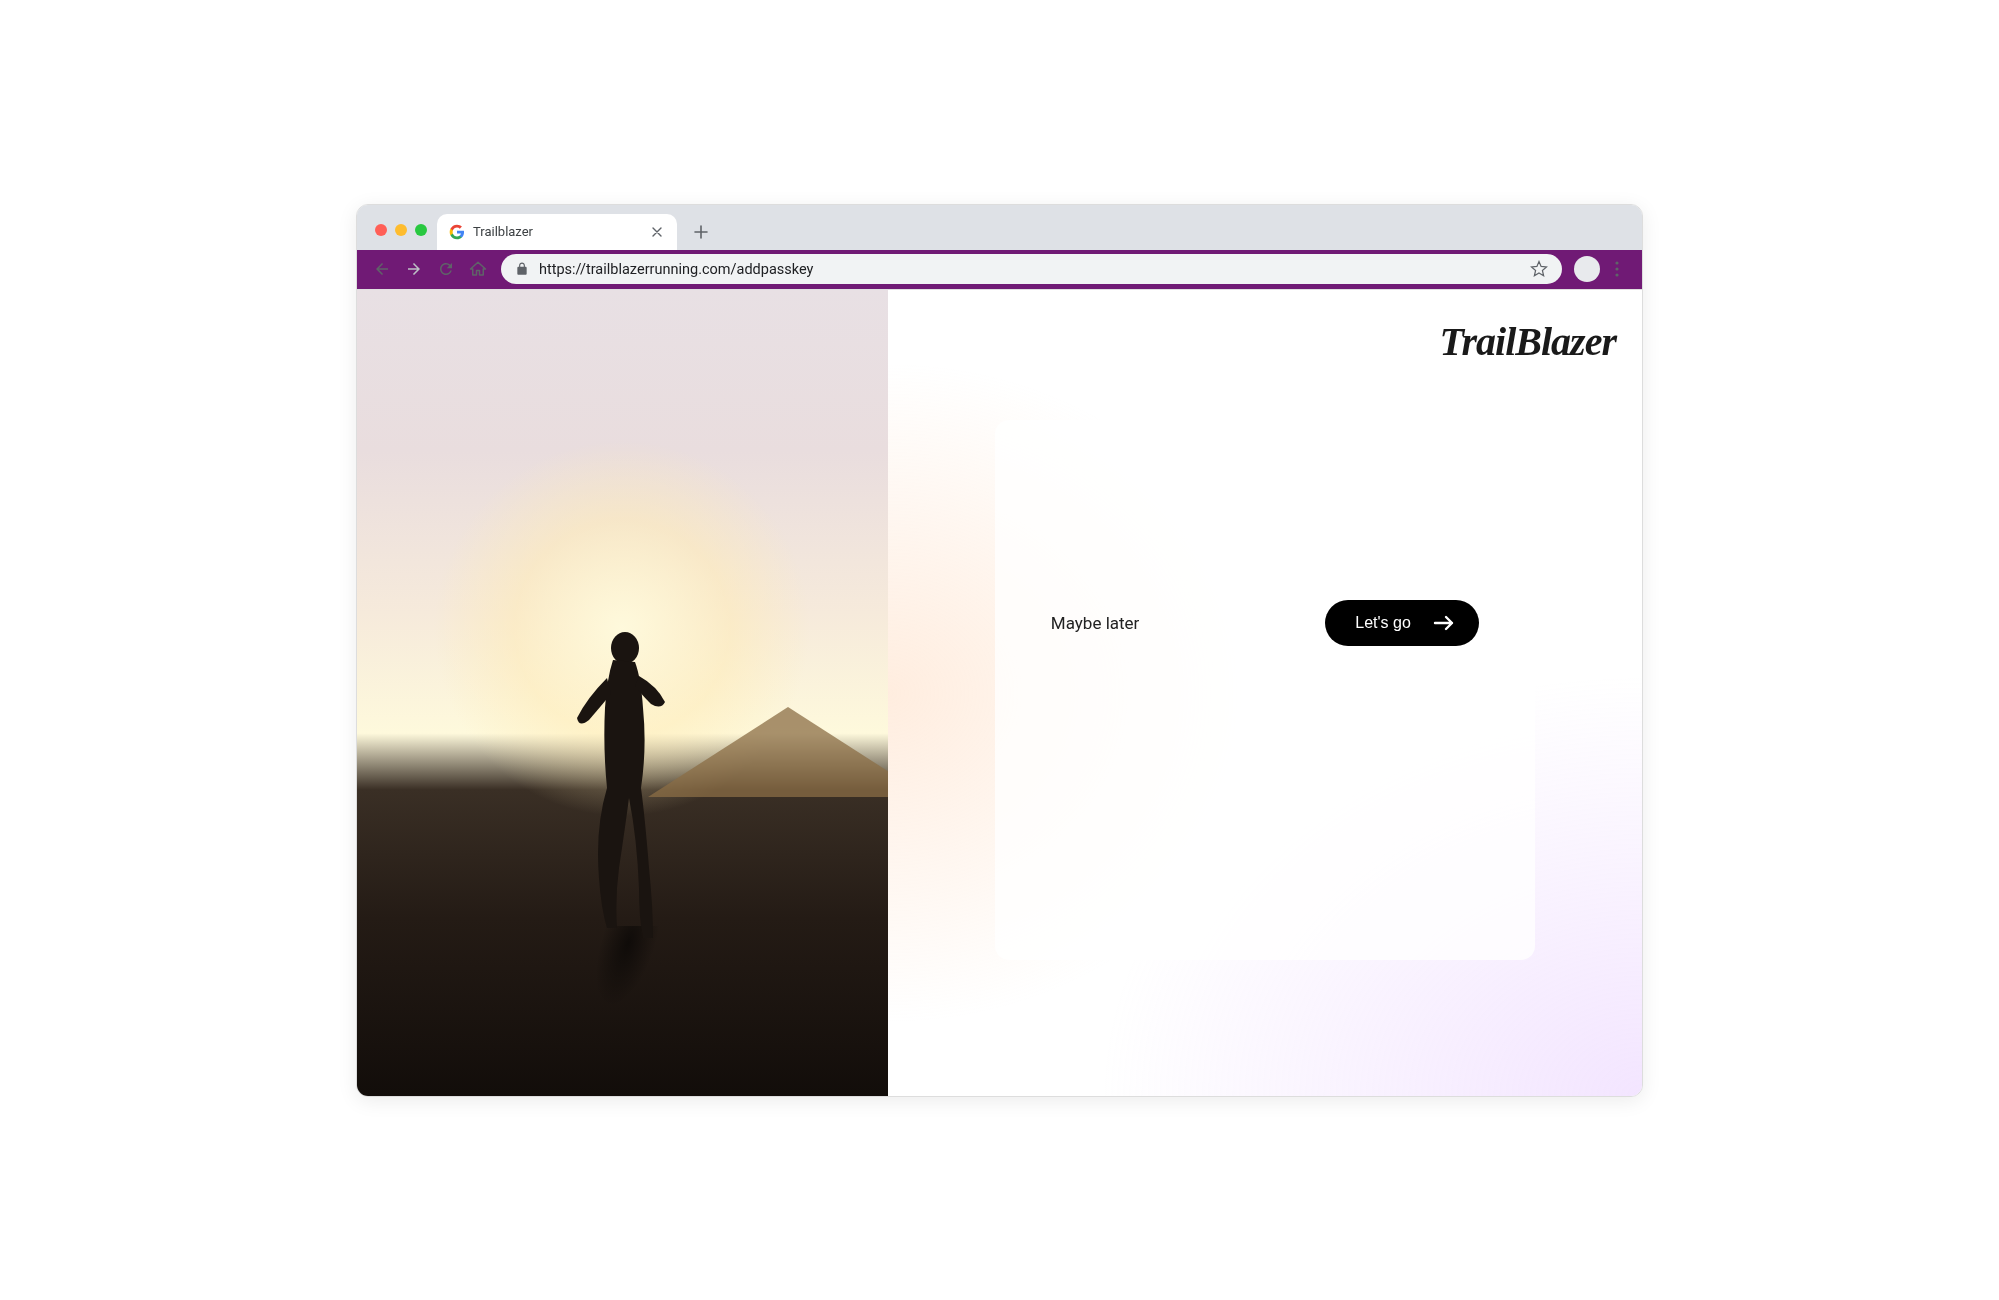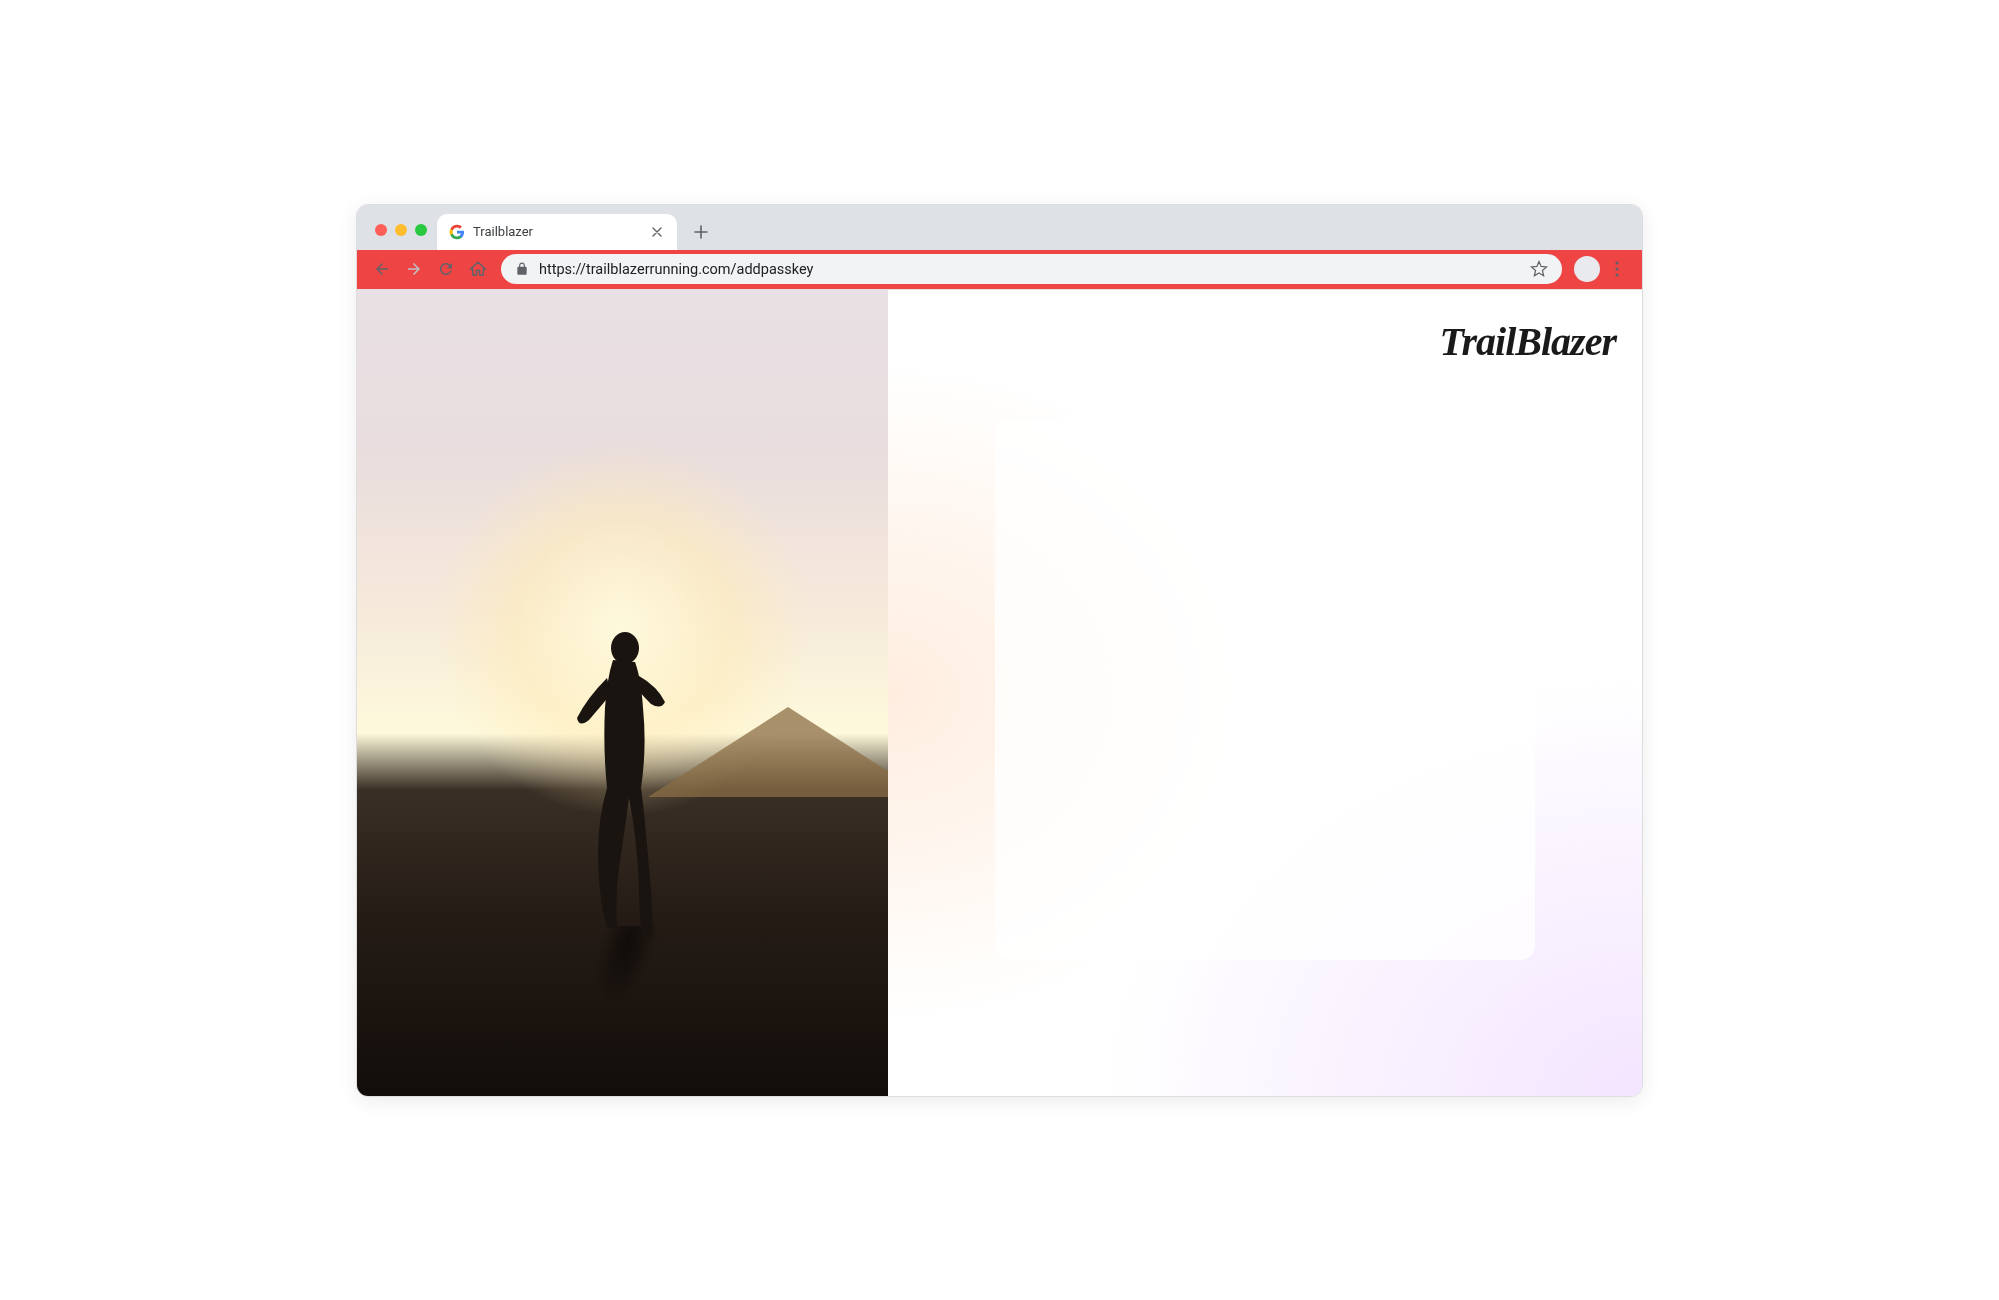--- a/index.html
+++ b/index.html
@@ -97,21 +97,21 @@
       margin-left: 10px;
       margin-bottom: 4px;
       color: #5f6368;
       font-size: 18px;
       cursor: pointer;
     }
 
     
     .toolbar {
       height: 40px;
-      background: #ef4444;
+      background: #701a75;
       border-bottom: 1px solid #e0e0e0;
       display: flex;
       align-items: center;
       padding: 0 10px;
       gap: 2px;
     }
 
     .nav-icon {
       width: 30px;
       height: 30px;
@@ -384,18 +384,27 @@
         <path d="M50 50 Q30 70 20 90 Q22 100 32 92 Q44 78 54 66 Z"></path>
         <path d="M82 48 Q100 58 108 74 Q104 82 94 76 Q84 66 78 58 Z"></path>
       </svg>
     </div>
 
     <div class="right-panel">
       <div class="brand-logo">TrailBlazer</div>
 
       <div class="card">
 
+        <div class="actions">
+          <a class="maybe-later">Maybe later</a>
+          <button class="primary-btn">
+            <span>Let's go</span>
+            <svg width="22" height="18" viewBox="0 0 22 18" fill="none">
+              <path d="M2 9 H19 M13 3 L19 9 L13 15" stroke-width="2.4" stroke-linecap="round" stroke-linejoin="round"></path>
+            </svg>
+          </button>
+        </div>
       </div>
     </div>
 
   </div>
 
 </div>
 
 </body></html>

